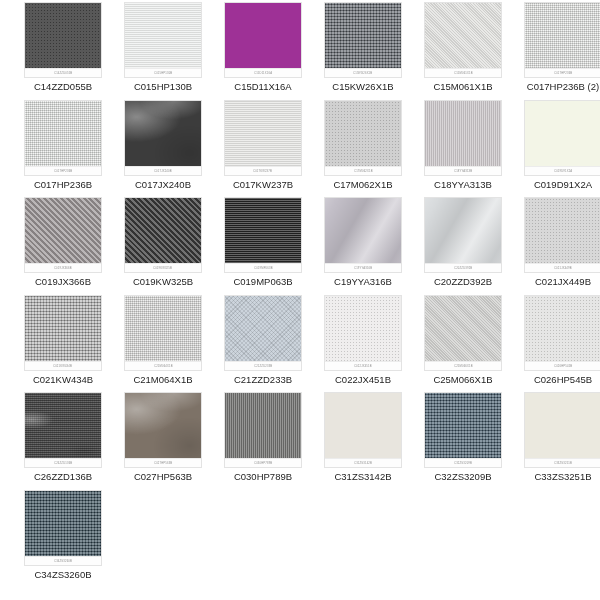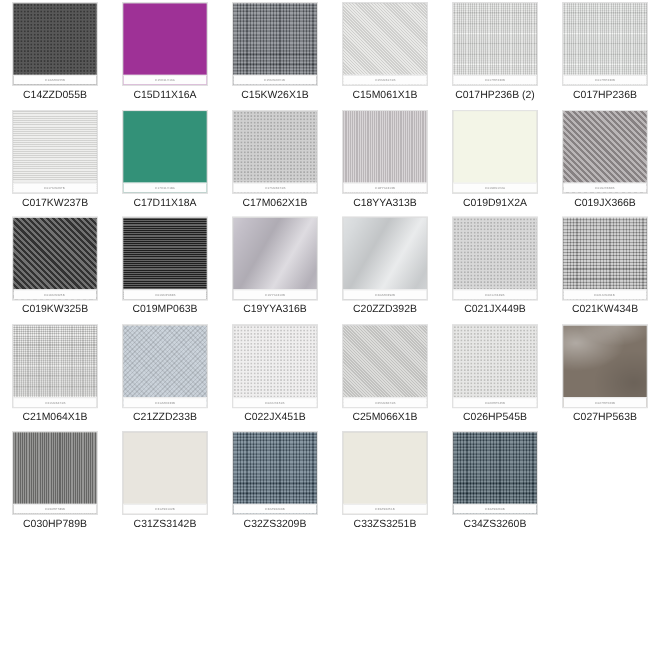--- a/index.html
+++ b/index.html
@@ -15,20 +15,21 @@
     font-family: "Liberation Sans", sans-serif;
   }
   #swatch-grid {
     width: 540px;
     height: 600px;
     display: grid;
     grid-template-columns: repeat(6, 100px);
     grid-template-rows: repeat(6, 97.5px);
     box-sizing: border-box;
     padding: 2px 0 0 0;
+    margin-left: 13px;
   }
   .cell {
     width: 100px;
     height: 97.5px;
     display: flex;
     flex-direction: column;
     align-items: center;
     justify-content: flex-start;
     box-sizing: border-box;
   }
@@ -155,20 +156,31 @@
           <div class="tex dots"></div>
         </div>
         <div class="strip">
           <span class="strip-text">C14ZZD055B</span>
         </div>
       </div>
       <div class="caption">C14ZZD055B</div>
     </div>
     <div class="cell">
       <div class="thumb">
+        <div class="fabric" style="background: rgb(238, 240, 239);">
+          <div class="tex horiz"></div>
+        </div>
+        <div class="strip">
+          <span class="strip-text">C015HP130B</span>
+        </div>
+      </div>
+      <div class="caption">C015HP130B</div>
+    </div>
+    <div class="cell">
+      <div class="thumb">
         <div class="fabric" style="background: rgb(158, 49, 150);">
           <div class="tex flat"></div>
         </div>
         <div class="strip">
           <span class="strip-text">C15D11X16A</span>
         </div>
       </div>
       <div class="caption">C15D11X16A</div>
     </div>
     <div class="cell">
@@ -210,42 +222,42 @@
           <div class="tex grid-weave"></div>
         </div>
         <div class="strip">
           <span class="strip-text">C017HP236B</span>
         </div>
       </div>
       <div class="caption">C017HP236B</div>
     </div>
     <div class="cell">
       <div class="thumb">
+        <div class="fabric" style="background: rgb(60, 60, 60);">
+          <div class="tex crumple"></div>
+        </div>
+        <div class="strip">
+          <span class="strip-text">C017JX240B</span>
+        </div>
+      </div>
+      <div class="caption">C017JX240B</div>
+    </div>
+    <div class="cell">
+      <div class="thumb">
         <div class="fabric" style="background: rgb(231, 231, 229);">
           <div class="tex horiz"></div>
         </div>
         <div class="strip">
           <span class="strip-text">C017KW237B</span>
         </div>
       </div>
       <div class="caption">C017KW237B</div>
     </div>
     <div class="cell">
       <div class="thumb">
-        <div class="fabric" style="background: rgb(51, 145, 120);">
-          <div class="tex flat"></div>
-        </div>
-        <div class="strip">
-          <span class="strip-text">C17D11X18A</span>
-        </div>
-      </div>
-      <div class="caption">C17D11X18A</div>
-    </div>
-    <div class="cell">
-      <div class="thumb">
         <div class="fabric" style="background: rgb(201, 201, 201);">
           <div class="tex dots"></div>
         </div>
         <div class="strip">
           <span class="strip-text">C17M062X1B</span>
         </div>
       </div>
       <div class="caption">C17M062X1B</div>
     </div>
     <div class="cell">
@@ -394,20 +406,31 @@
     <div class="cell">
       <div class="thumb">
         <div class="fabric" style="background: rgb(227, 227, 225);">
           <div class="tex dots"></div>
         </div>
         <div class="strip">
           <span class="strip-text">C026HP545B</span>
         </div>
       </div>
       <div class="caption">C026HP545B</div>
+    </div>
+    <div class="cell">
+      <div class="thumb">
+        <div class="fabric" style="background: rgb(62, 62, 62);">
+          <div class="tex slub"></div>
+        </div>
+        <div class="strip">
+          <span class="strip-text">C26ZZD136B</span>
+        </div>
+      </div>
+      <div class="caption">C26ZZD136B</div>
     </div>
     <div class="cell">
       <div class="thumb">
         <div class="fabric" style="background: rgb(125, 114, 103);">
           <div class="tex crumple"></div>
         </div>
         <div class="strip">
           <span class="strip-text">C027HP563B</span>
         </div>
       </div>

